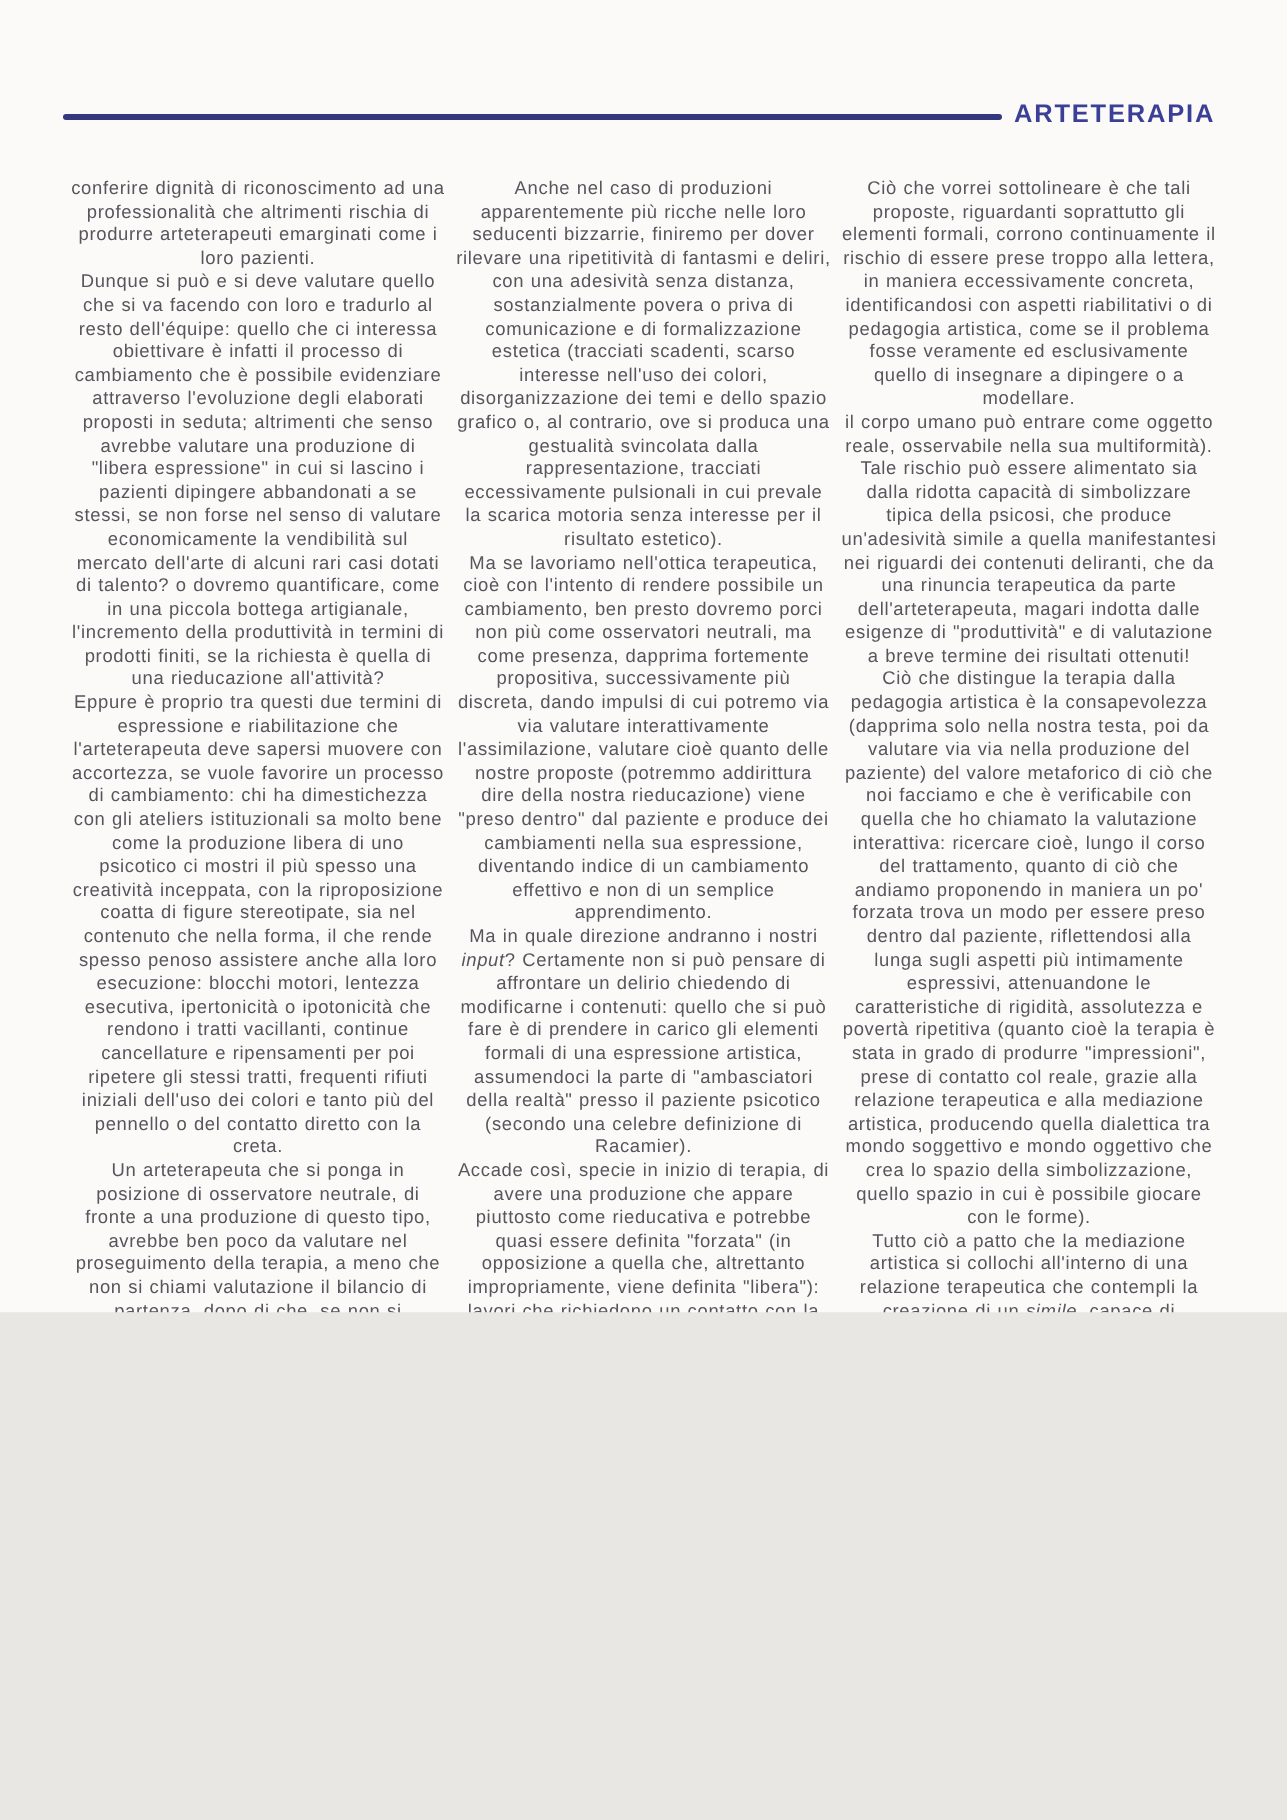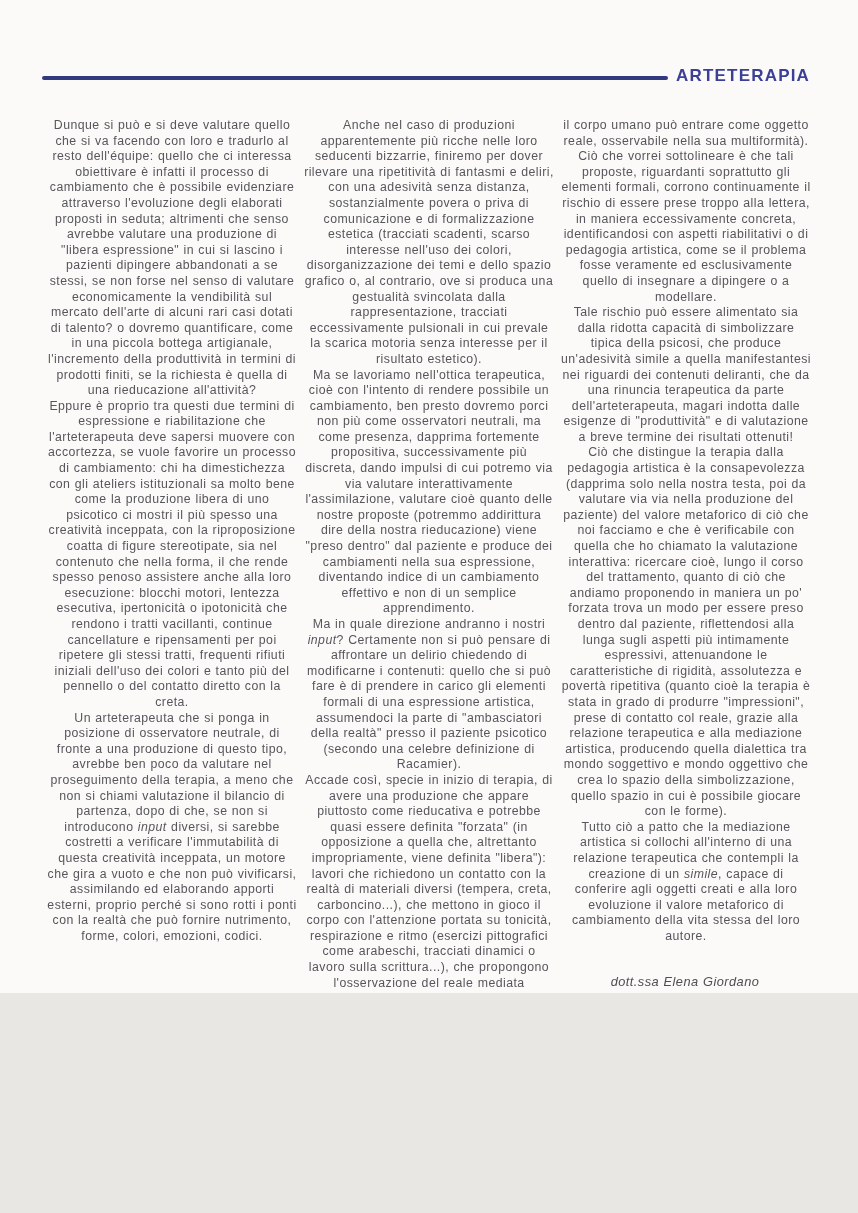--- a/index.html
+++ b/index.html
@@ -3,21 +3,21 @@
 <meta charset="utf-8">
 <style>
   html, body {
     margin: 0;
     padding: 0;
     background: #e9e7e4;
   }
   .page {
     position: relative;
     width: 858px;
-    height: 993px;
+    height: 875px;
     margin: 0 auto;
     background: #fbfaf8;
     font-family: "Liberation Sans", sans-serif;
     overflow: hidden;
   }
   .header-rule {
     position: absolute;
     left: 42px;
     top: 76px;
     width: 626px;
@@ -89,33 +89,34 @@
 </head>
 <body>
 
 <div class="page">
 
   <div class="header-rule"></div>
   <div class="header-title">ARTETERAPIA</div>
 
   <div class="content">
     <div class="col">
+        <p>conferire dignità di riconoscimento ad una professionalità che altrimenti rischia di produrre arteterapeuti emarginati come i loro pazienti.</p>
         <p>Dunque si può e si deve valutare quello che si va facendo con loro e tradurlo al resto dell'équipe: quello che ci interessa obiettivare è infatti il processo di cambiamento che è possibile evidenziare attraverso l'evoluzione degli elaborati proposti in seduta; altrimenti che senso avrebbe valutare una produzione di "libera espressione" in cui si lascino i pazienti dipingere abbandonati a se stessi, se non forse nel senso di valutare economicamente la vendibilità sul mercato dell'arte di alcuni rari casi dotati di talento? o dovremo quantificare, come in una piccola bottega artigianale, l'incremento della produttività in termini di prodotti finiti, se la richiesta è quella di una rieducazione all'attività?</p>
         <p>Eppure è proprio tra questi due termini di espressione e riabilitazione che l'arteterapeuta deve sapersi muovere con accortezza, se vuole favorire un processo di cambiamento: chi ha dimestichezza con gli ateliers istituzionali sa molto bene come la produzione libera di uno psicotico ci mostri il più spesso una creatività inceppata, con la riproposizione coatta di figure stereotipate, sia nel contenuto che nella forma, il che rende spesso penoso assistere anche alla loro esecuzione: blocchi motori, lentezza esecutiva, ipertonicità o ipotonicità che rendono i tratti vacillanti, continue cancellature e ripensamenti per poi ripetere gli stessi tratti, frequenti rifiuti iniziali dell'uso dei colori e tanto più del pennello o del contatto diretto con la creta.</p>
         <p>Un arteterapeuta che si ponga in posizione di osservatore neutrale, di fronte a una produzione di questo tipo, avrebbe ben poco da valutare nel proseguimento della terapia, a meno che non si chiami valutazione il bilancio di partenza, dopo di che, se non si introducono <em>input</em> diversi, si sarebbe costretti a verificare l'immutabilità di questa creatività inceppata, un motore che gira a vuoto e che non può vivificarsi, assimilando ed elaborando apporti esterni, proprio perché si sono rotti i ponti con la realtà che può fornire nutrimento, forme, colori, emozioni, codici.</p>
       </div>
     <div class="col">
         <p>Anche nel caso di produzioni apparentemente più ricche nelle loro seducenti bizzarrie, finiremo per dover rilevare una ripetitività di fantasmi e deliri, con una adesività senza distanza, sostanzialmente povera o priva di comunicazione e di formalizzazione estetica (tracciati scadenti, scarso interesse nell'uso dei colori, disorganizzazione dei temi e dello spazio grafico o, al contrario, ove si produca una gestualità svincolata dalla rappresentazione, tracciati eccessivamente pulsionali in cui prevale la scarica motoria senza interesse per il risultato estetico).</p>
         <p>Ma se lavoriamo nell'ottica terapeutica, cioè con l'intento di rendere possibile un cambiamento, ben presto dovremo porci non più come osservatori neutrali, ma come presenza, dapprima fortemente propositiva, successivamente più discreta, dando impulsi di cui potremo via via valutare interattivamente l'assimilazione, valutare cioè quanto delle nostre proposte (potremmo addirittura dire della nostra rieducazione) viene "preso dentro" dal paziente e produce dei cambiamenti nella sua espressione, diventando indice di un cambiamento effettivo e non di un semplice apprendimento.</p>
         <p>Ma in quale direzione andranno i nostri <em>input</em>? Certamente non si può pensare di affrontare un delirio chiedendo di modificarne i contenuti: quello che si può fare è di prendere in carico gli elementi formali di una espressione artistica, assumendoci la parte di "ambasciatori della realtà" presso il paziente psicotico (secondo una celebre definizione di Racamier).</p>
         <p>Accade così, specie in inizio di terapia, di avere una produzione che appare piuttosto come rieducativa e potrebbe quasi essere definita "forzata" (in opposizione a quella che, altrettanto impropriamente, viene definita "libera"): lavori che richiedono un contatto con la realtà di materiali diversi (tempera, creta, carboncino...), che mettono in gioco il corpo con l'attenzione portata su tonicità, respirazione e ritmo (esercizi pittografici come arabeschi, tracciati dinamici o lavoro sulla scrittura...), che propongono l'osservazione del reale mediata dall'interesse estetico (introducendo così forme e colori diversi) e il ritratto dal vero (in cui</p>
       </div>
     <div class="col">
-    <p>il corpo umano può entrare come oggetto reale, osservabile nella sua multiformità).</p>
-        <p>Ciò che vorrei sottolineare è che tali proposte, riguardanti soprattutto gli elementi formali, corrono continuamente il rischio di essere prese troppo alla lettera, in maniera eccessivamente concreta, identificandosi con aspetti riabilitativi o di pedagogia artistica, come se il problema fosse veramente ed esclusivamente quello di insegnare a dipingere o a modellare.</p>
+    <p>Ciò che vorrei sottolineare è che tali proposte, riguardanti soprattutto gli elementi formali, corrono continuamente il rischio di essere prese troppo alla lettera, in maniera eccessivamente concreta, identificandosi con aspetti riabilitativi o di pedagogia artistica, come se il problema fosse veramente ed esclusivamente quello di insegnare a dipingere o a modellare.</p>
+        <p>il corpo umano può entrare come oggetto reale, osservabile nella sua multiformità).</p>
         <p>Tale rischio può essere alimentato sia dalla ridotta capacità di simbolizzare tipica della psicosi, che produce un'adesività simile a quella manifestantesi nei riguardi dei contenuti deliranti, che da una rinuncia terapeutica da parte dell'arteterapeuta, magari indotta dalle esigenze di "produttività" e di valutazione a breve termine dei risultati ottenuti!</p>
         <p>Ciò che distingue la terapia dalla pedagogia artistica è la consapevolezza (dapprima solo nella nostra testa, poi da valutare via via nella produzione del paziente) del valore metaforico di ciò che noi facciamo e che è verificabile con quella che ho chiamato la valutazione interattiva: ricercare cioè, lungo il corso del trattamento, quanto di ciò che andiamo proponendo in maniera un po' forzata trova un modo per essere preso dentro dal paziente, riflettendosi alla lunga sugli aspetti più intimamente espressivi, attenuandone le caratteristiche di rigidità, assolutezza e povertà ripetitiva (quanto cioè la terapia è stata in grado di produrre "impressioni", prese di contatto col reale, grazie alla relazione terapeutica e alla mediazione artistica, producendo quella dialettica tra mondo soggettivo e mondo oggettivo che crea lo spazio della simbolizzazione, quello spazio in cui è possibile giocare con le forme).</p>
         <p>Tutto ciò a patto che la mediazione artistica si collochi all'interno di una relazione terapeutica che contempli la creazione di un <em>simile</em>, capace di conferire agli oggetti creati e alla loro evoluzione il valore metaforico di cambiamento della vita stessa del loro autore.</p>
         <p class="signature">dott.ssa Elena Giordano</p>
       </div>
   </div>
 
   <div class="footer-rule"></div>
   <div class="page-number">5</div>
 

